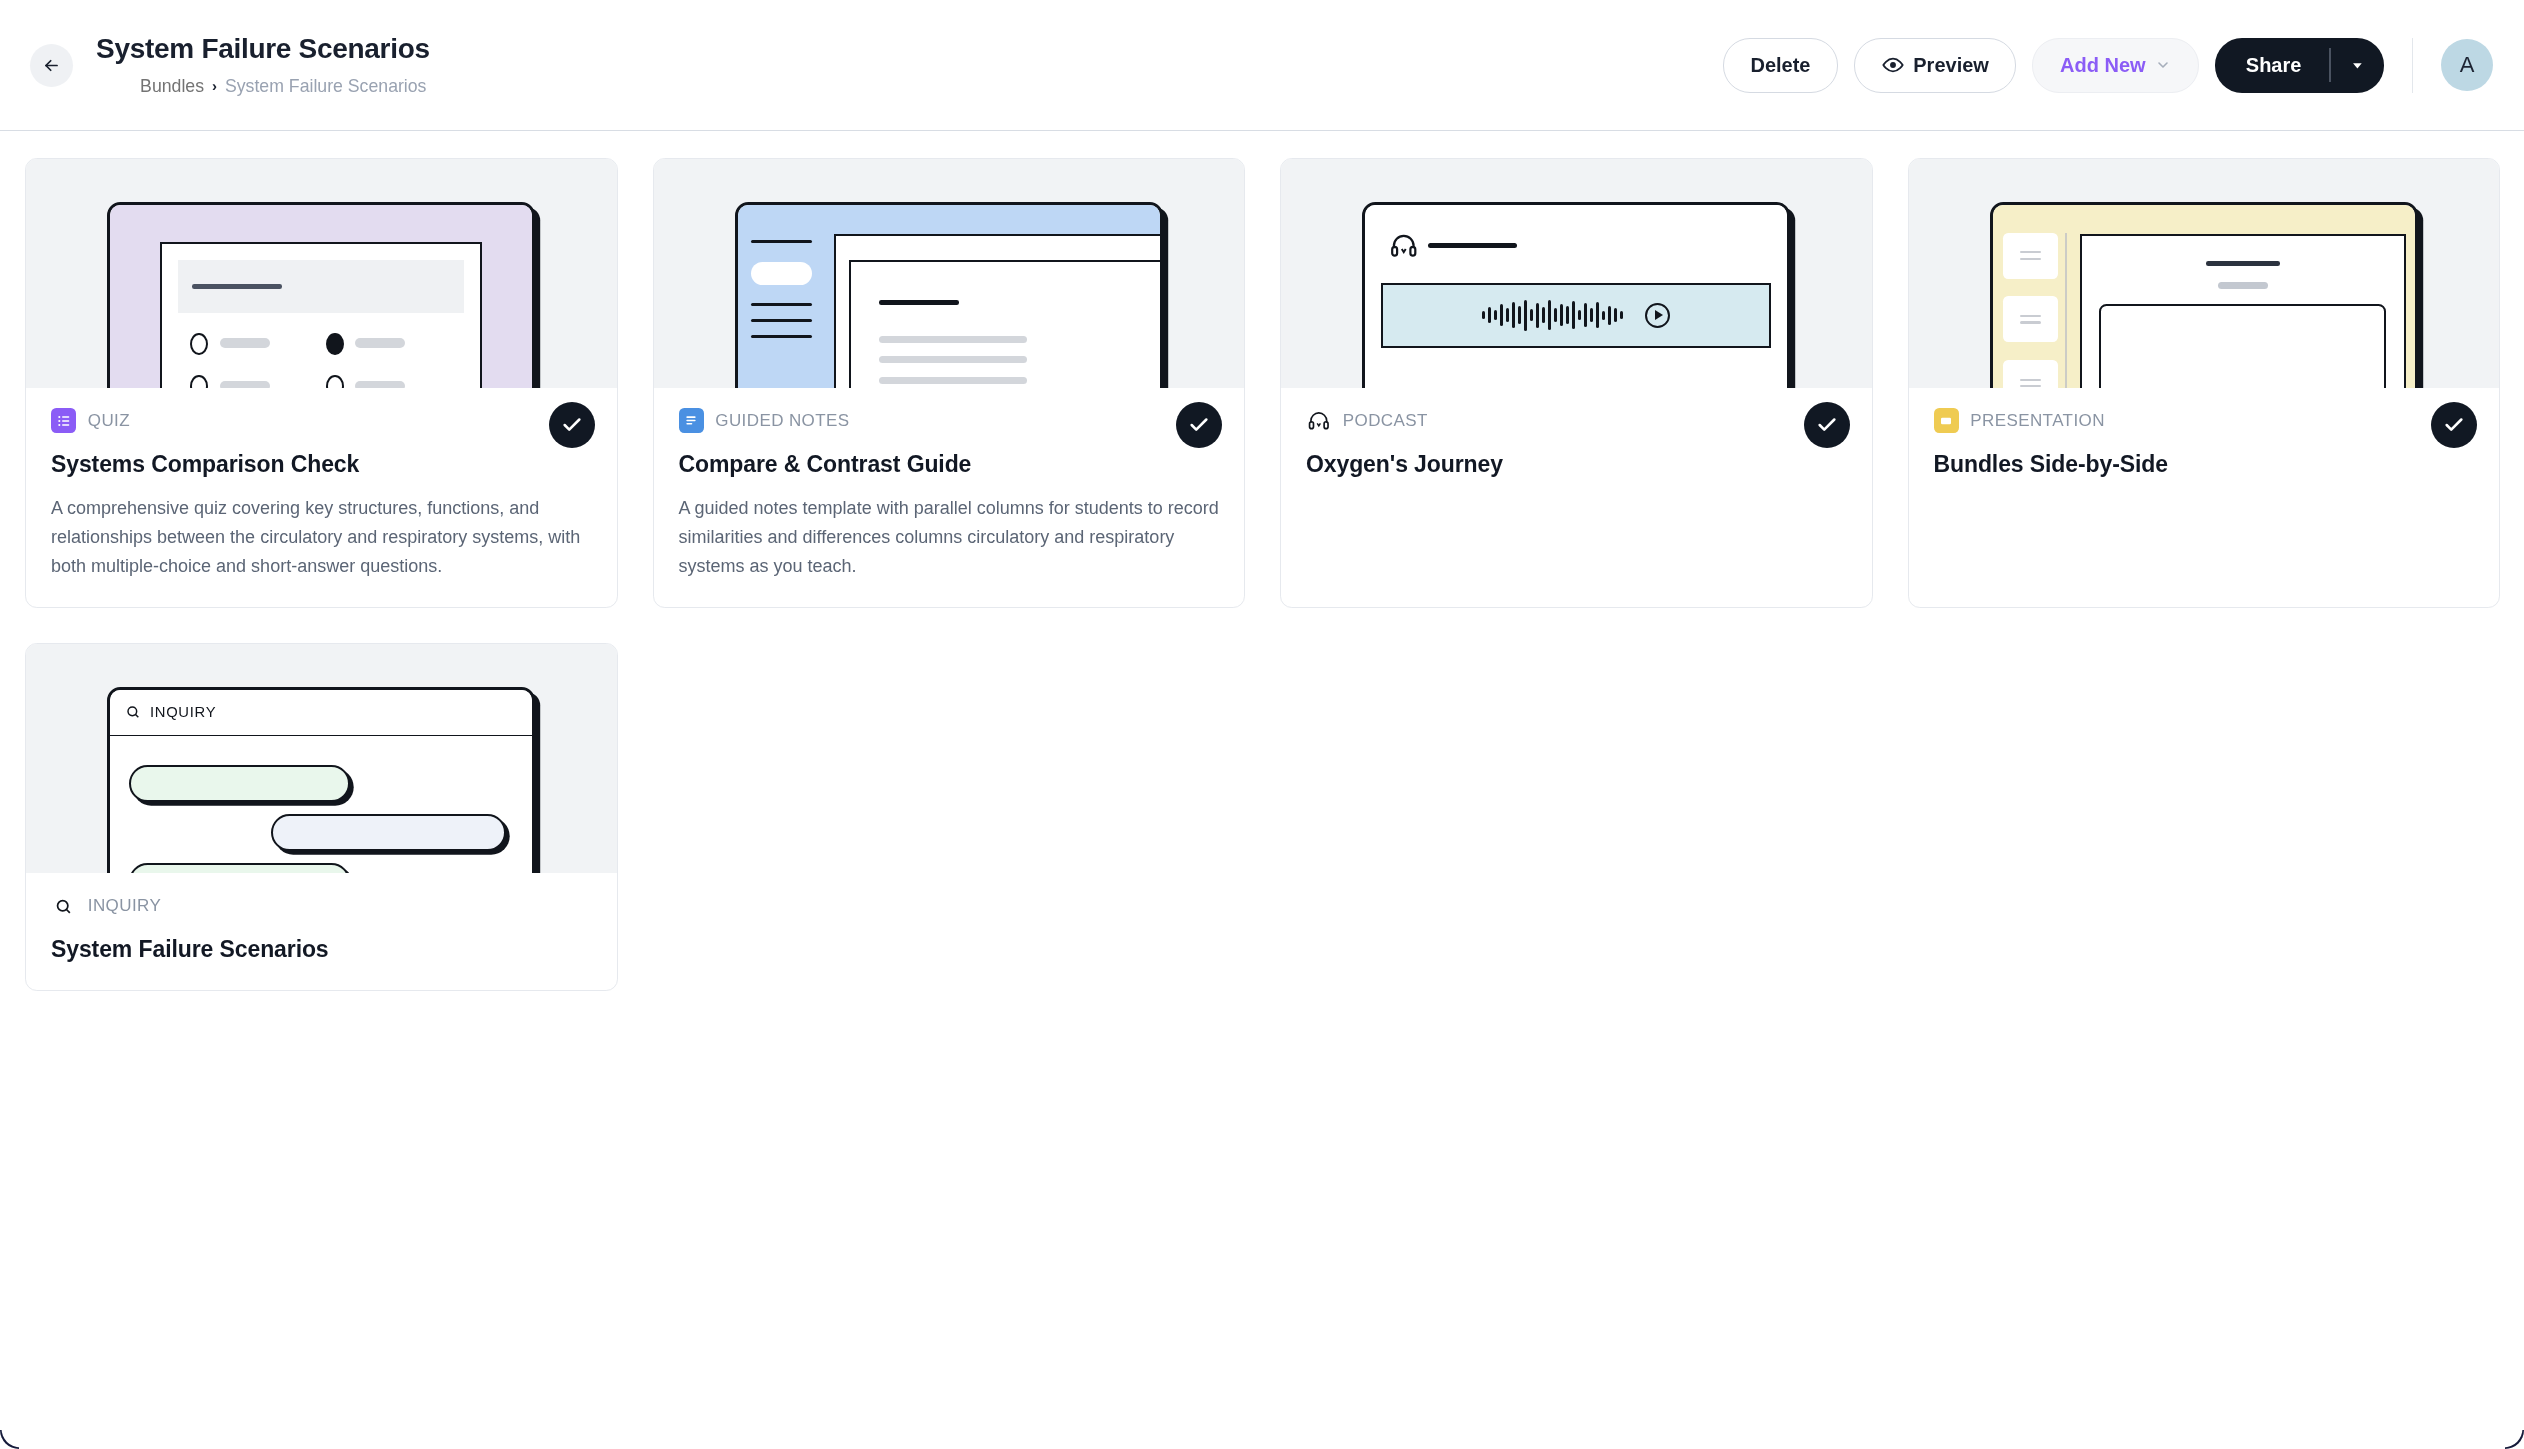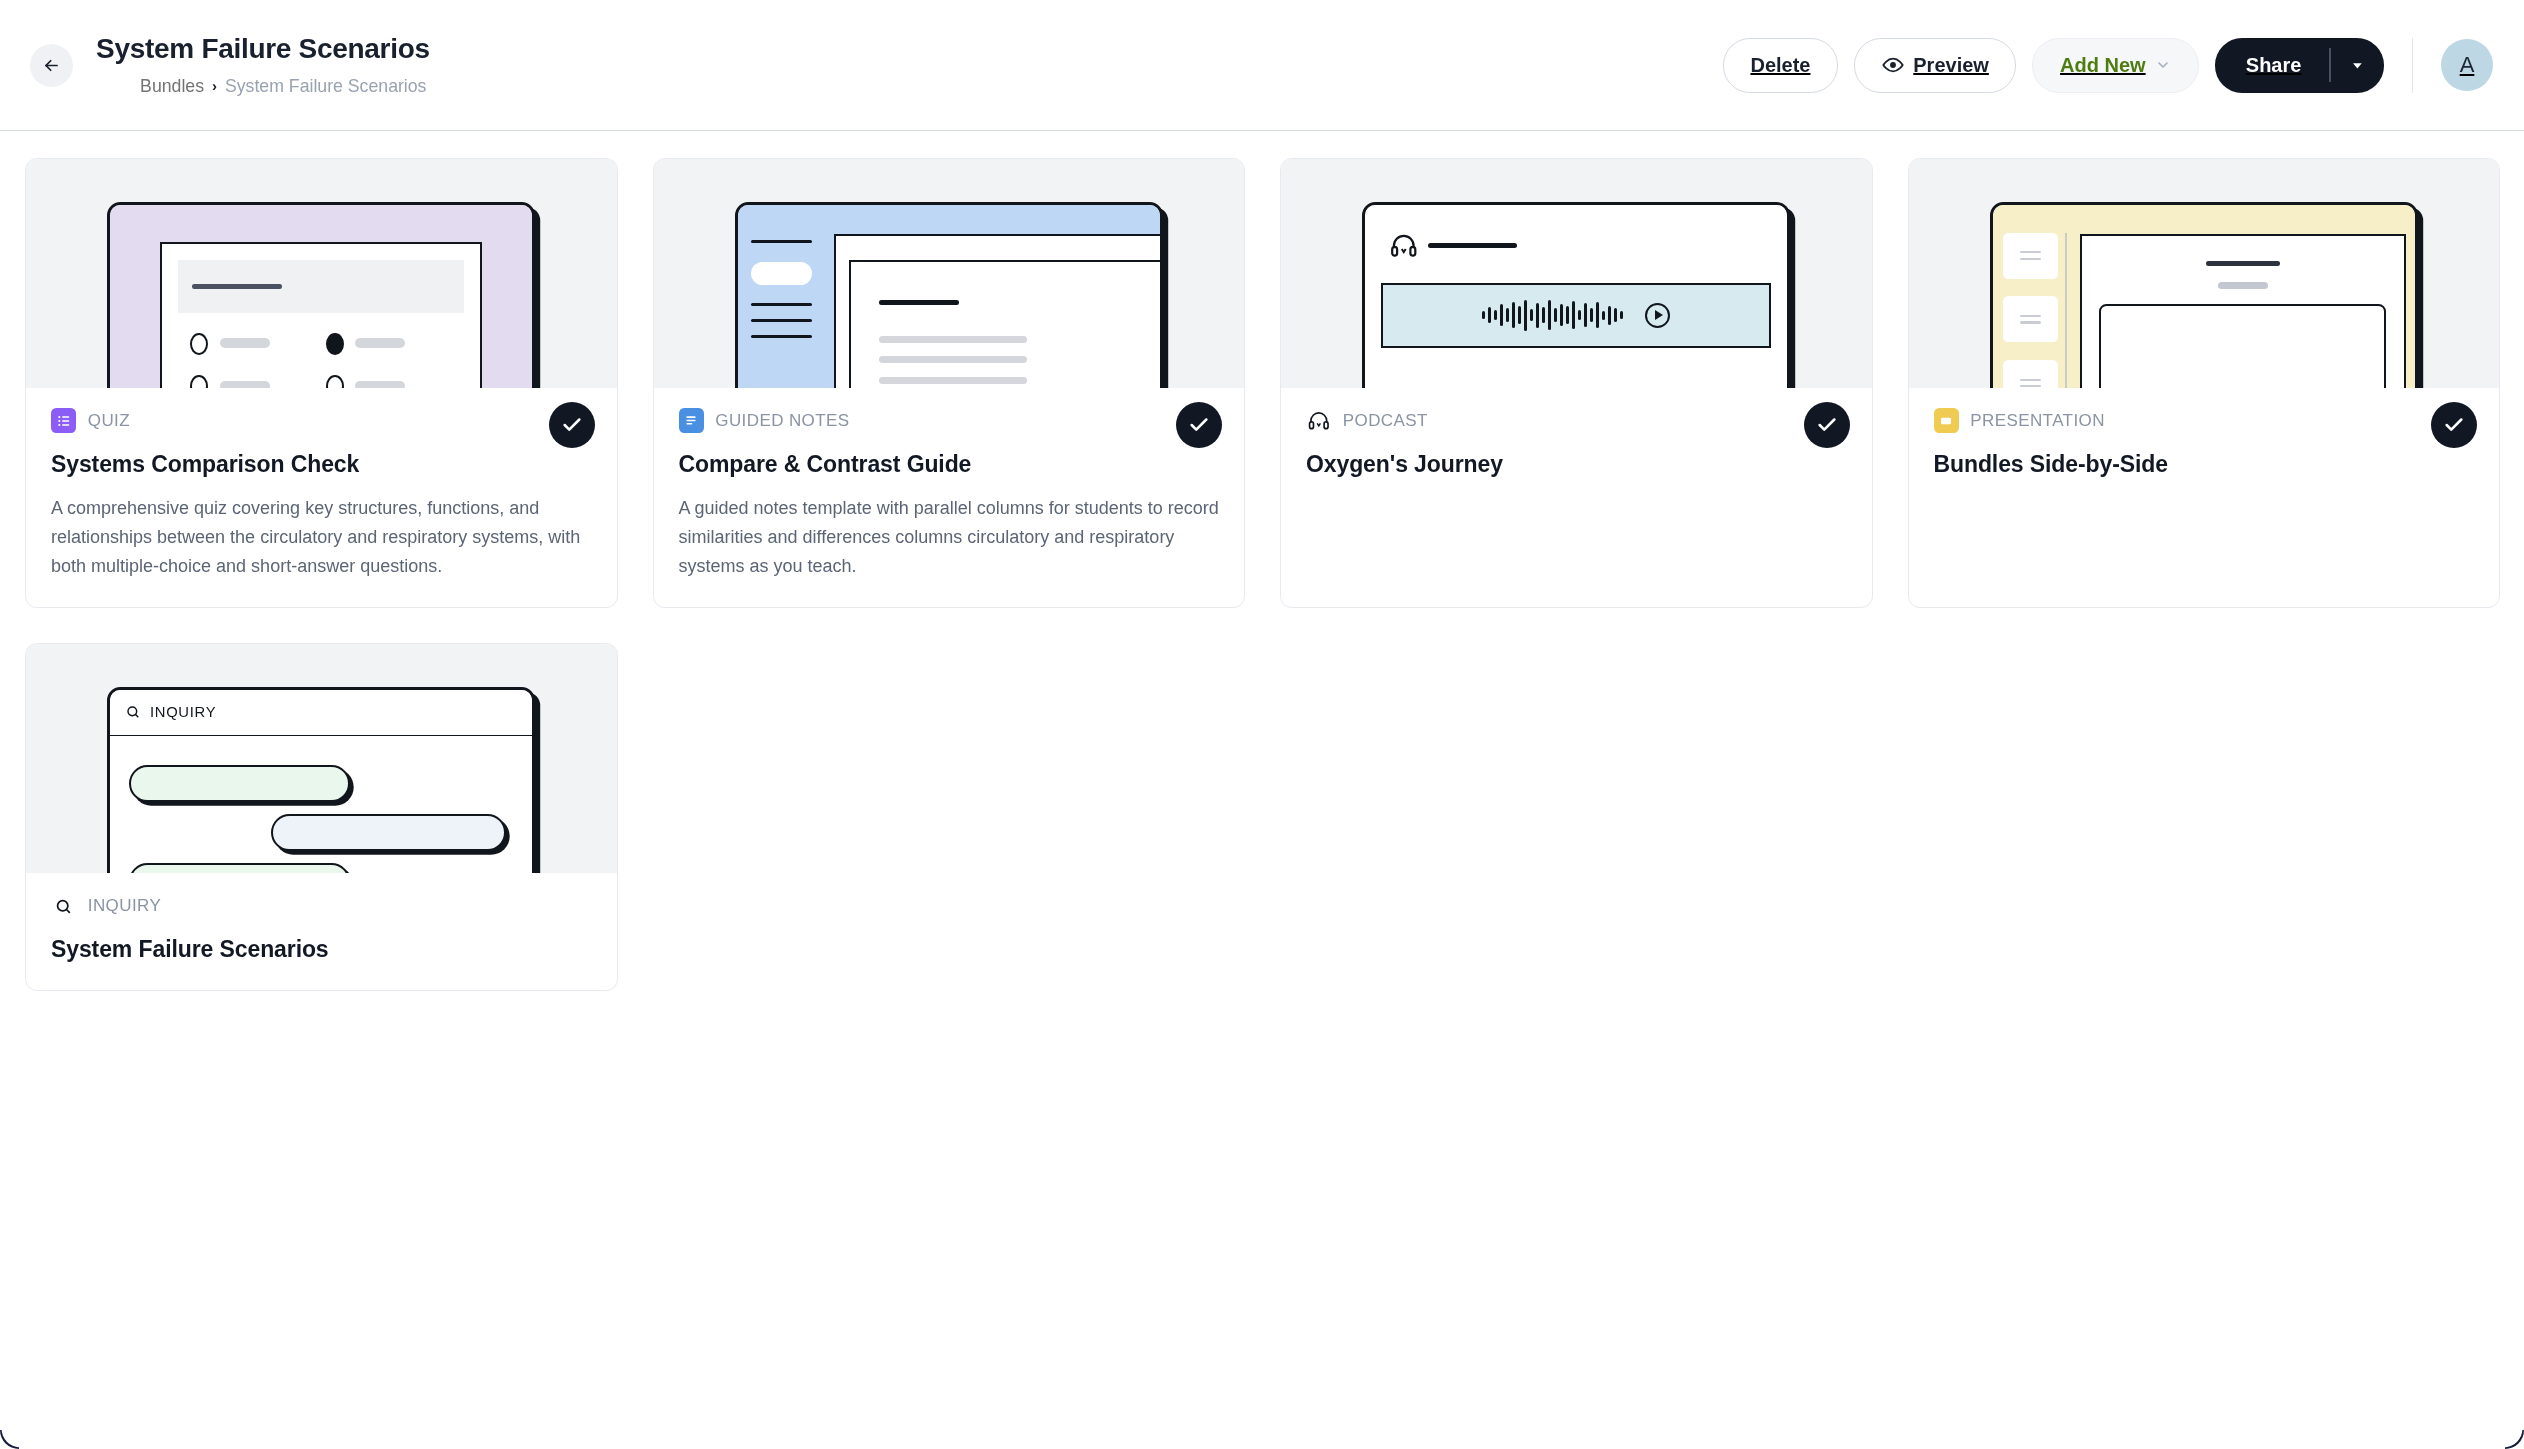--- a/index.html
+++ b/index.html
@@ -46,30 +46,30 @@
   }
   .breadcrumb {
     margin-top: 10.3px;
     display: flex; align-items: center; gap: 8px;
     font-size: 17.7px; color: #8b95a5;
   }
   .breadcrumb .crumb-link { color: #737373; cursor: pointer; margin-left: 44px; }
   .breadcrumb .crumb-sep { font-size: 14.8px; color: #19202e; font-weight: 700; }
   .breadcrumb .crumb-current { color: #99a2b1; }
 
-  .header-actions { display: flex; align-items: center; gap: 16px; text-decoration: underline; }
+  .header-actions { display: flex; align-items: center; gap: 16px; }
   .btn {
     height: 55px; border-radius: 27px;
     display: inline-flex; align-items: center; justify-content: center;
     gap: 9.6px; font-size: 20px; font-weight: 700;
     padding: 0 26.6px; cursor: pointer; white-space: nowrap;
     border: 1.5px solid #d5dae2; background: #fff; color: #19202e;
   }
   .btn.ghost-disabled {
-    background: #f6f7f9; border-color: #eceef2; color: #4d7c0f; font-weight: 700; text-align: right;
+    background: #f6f7f9; border-color: #eceef2; color: #8b5cf6; font-weight: 700; text-align: right;
   }
   .share-group {
     display: flex; align-items: stretch; height: 55px;
     background: #111823; border-radius: 27px; overflow: hidden;
   }
   .share-main {
     display: flex; align-items: center; padding: 0 28px 0 31px;
     color: #fff; font-size: 20px; font-weight: 700; cursor: pointer;
   }
   .share-divider { width: 1.5px; background: #4a5260; margin: 10.3px 0; }

